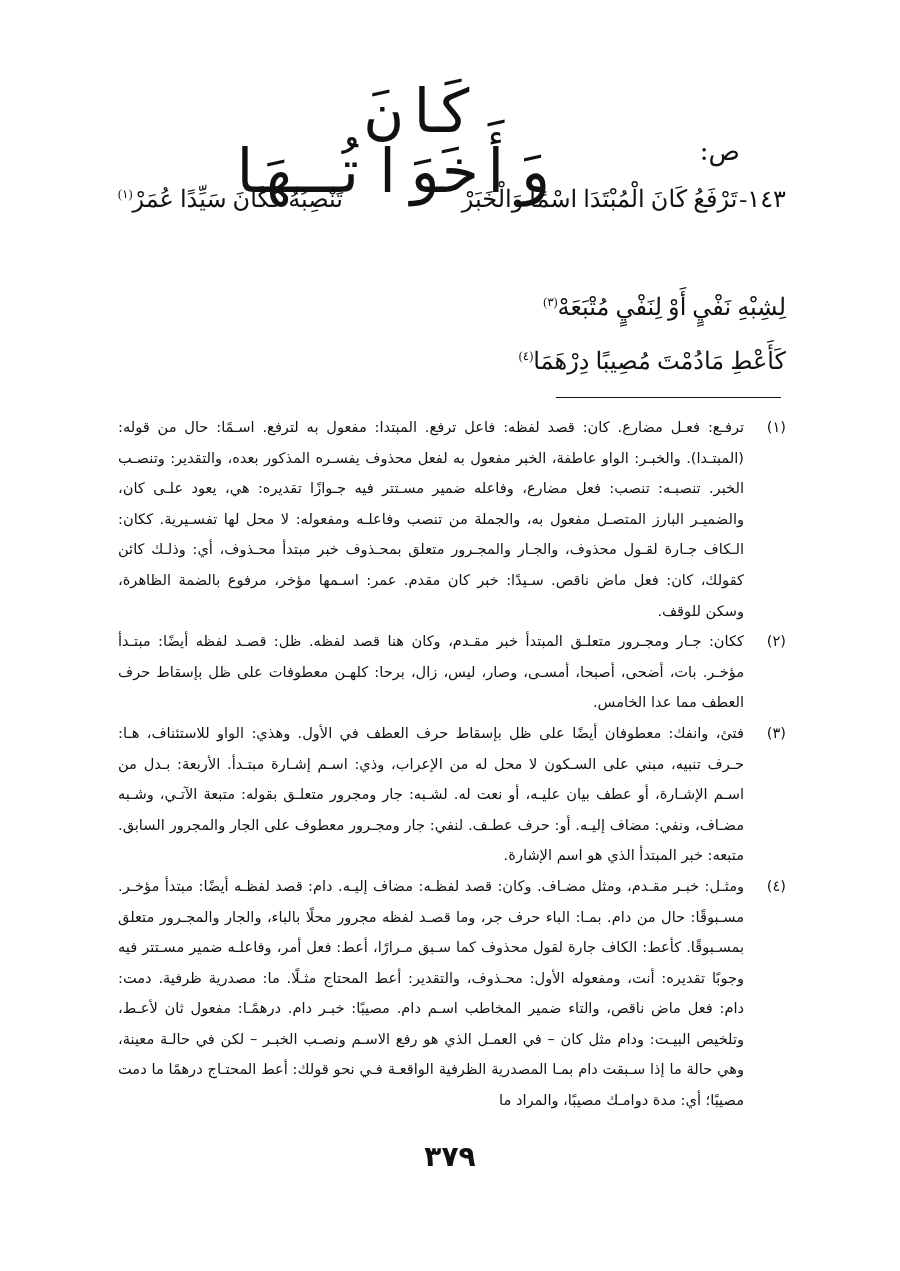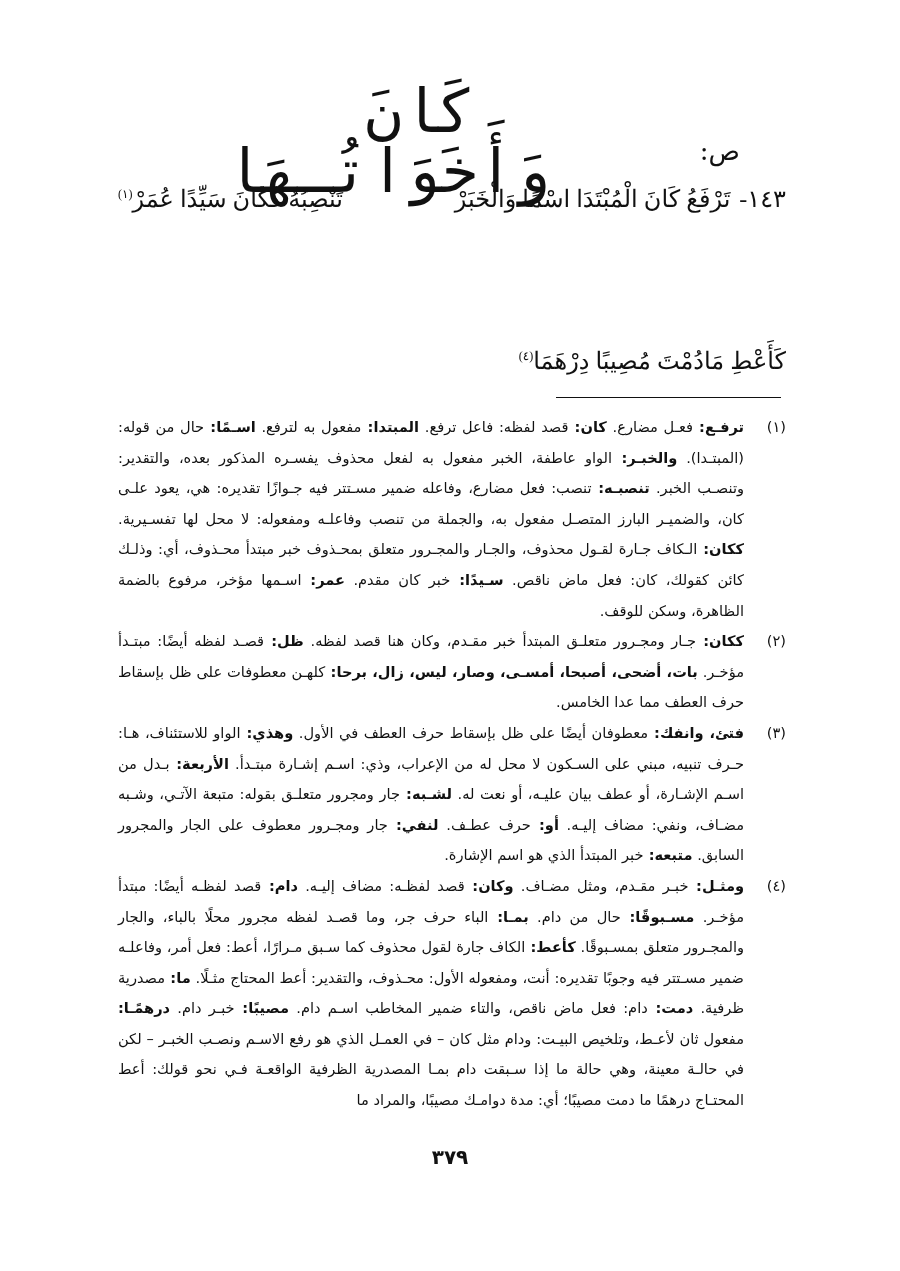--- a/index.html
+++ b/index.html
@@ -18,59 +18,60 @@
     position: absolute; right: 160px; top: 134px; direction: rtl;
     font-family: "DejaVu Serif", serif; font-size: 26px; line-height: 34px;
   }
   .verses { position: absolute; left: 118px; top: 172px; width: 668px; direction: rtl; }
   .verse {
     display: flex; flex-direction: row; justify-content: space-between; align-items: baseline;
     height: 54px; font-family: "DejaVu Serif", serif; font-size: 24px; line-height: 54px;
     white-space: nowrap;
   }
   .hemistich { display: inline-block; font-family: Liberation Serif, serif; }
-  .verse-num { margin-left: 9px; }
+  .verse-num { margin-left: 2px; }
   .fn-ref { font-size: 12px; vertical-align: super; line-height: 0; }
   .separator {
     position: absolute; left: 556px; top: 397px; width: 225px; height: 0;
     border-top: 1.5px solid #111111;
   }
   .footnotes {
     position: absolute; left: 118px; top: 412px; width: 668px; direction: rtl;
     font-family: "DejaVu Sans", sans-serif; font-size: 14.6px; line-height: 30.6px;
     text-align: justify; text-align-last: right;
   }
   .footnote { position: relative; padding-right: 42px; margin: 0; }
   .footnote .fn-num {
     position: absolute; right: 0; top: 0; width: 40px; text-align: right;
     font-weight: normal;
   }
-  .footnote .fn-text b { font-weight: bold; }
+  .footnote .fn-text b { font-weight: normal; }
   .page-number {
     position: absolute; left: 400px; top: 1142px; width: 100px; text-align: center;
-    font-family: "DejaVu Sans", sans-serif; font-size: 20px; font-weight: bold; line-height: 30px;
+    font-family: "DejaVu Sans", sans-serif; font-size: 28px; font-weight: bold; line-height: 30px;
   }
 </style>
 </head>
 <body>
 
 <div class="page">
 
   <div class="title">كَانَ وَأَخَوَاتُـهَا</div>
 
   <div class="sad-label">ص:</div>
 
   <div class="verses">
     <div class="verse">
       <span class="hemistich"><span class="verse-num">١٤٣-</span><span>تَرْفَعُ كَانَ الْمُبْتَدَا اسْمًا وَالْخَبَرْ</span></span>
       <span class="hemistich"><span>تَنْصِبُهُ كَكَانَ سَيِّدًا عُمَرْ</span><span class="fn-ref">(١)</span></span>
     </div>
     <div class="verse">
     </div>
     <div class="verse">
+      <span class="hemistich"><span>لِشِبْهِ نَفْيٍ أَوْ لِنَفْيٍ مُتْبَعَهْ</span><span class="fn-ref">(٣)</span></span>
     </div>
     <div class="verse">
       <span class="hemistich"><span>كَأَعْطِ مَادُمْتَ مُصِيبًا دِرْهَمَا</span><span class="fn-ref">(٤)</span></span>
     </div>
   </div>
 
   <div class="separator"></div>
 
   <div class="footnotes">
     <p class="footnote">

